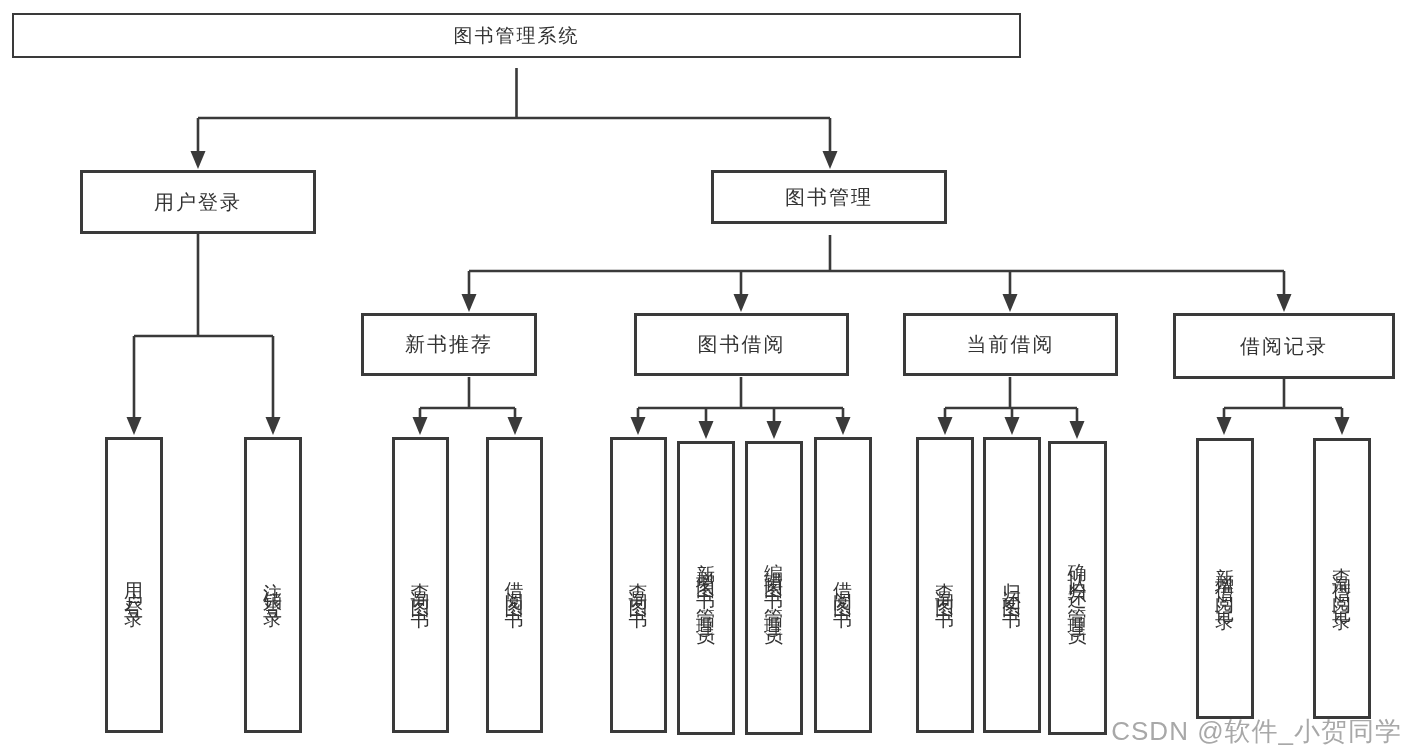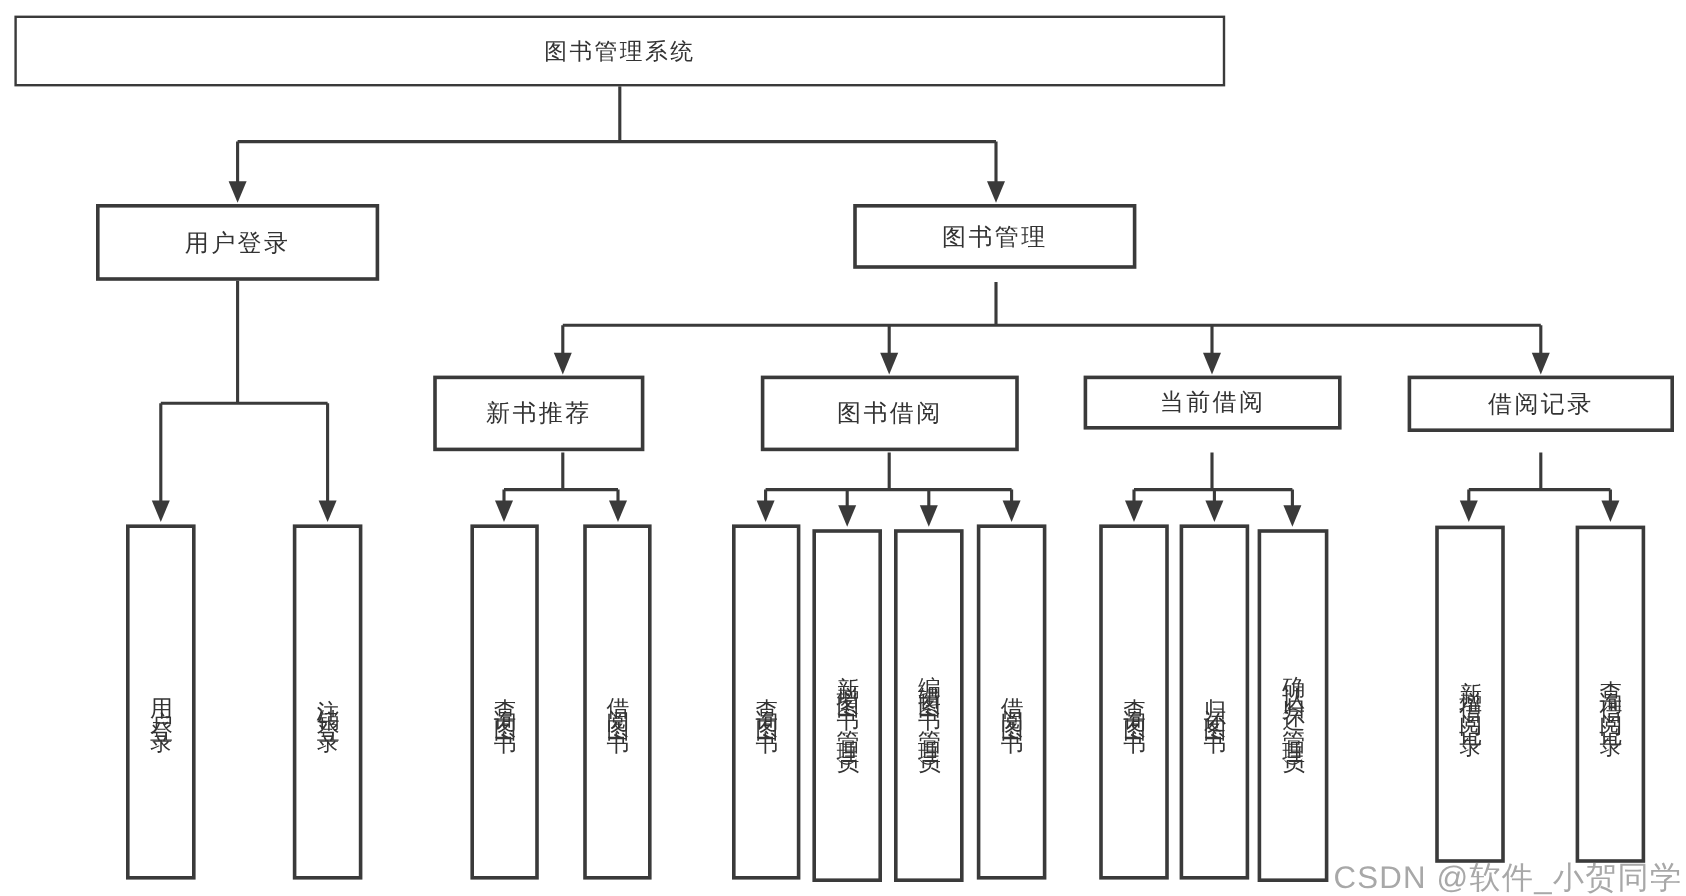--- a/index.html
+++ b/index.html
@@ -104,29 +104,29 @@
 
       <polygon points="937.5,417 952.5,417 945,435"></polygon>
       <polygon points="1004.5,417 1019.5,417 1012,435"></polygon>
       <polygon points="1069.5,421 1084.5,421 1077,439"></polygon>
 
       <polygon points="1216.5,417 1231.5,417 1224,435"></polygon>
       <polygon points="1334.5,417 1349.5,417 1342,435"></polygon>
     </g>
   </svg>
 
-  <div class="box root" style="left:12px; top:13px; width:1009px; height:59px;">图书管理系统</div>
+  <div class="box root" style="left:12px; top:13px; width:1009px; height:45px;">图书管理系统</div>
 
   <div class="box" style="left:80px; top:170px; width:236px; height:64px;">用户登录</div>
   <div class="box" style="left:711px; top:170px; width:236px; height:54px;">图书管理</div>
 
   <div class="box" style="left:361px; top:313px; width:176px; height:63px;">新书推荐</div>
   <div class="box" style="left:634px; top:313px; width:215px; height:63px;">图书借阅</div>
-  <div class="box" style="left:903px; top:313px; width:215px; height:45px;">当前借阅</div>
-  <div class="box" style="left:1173px; top:313px; width:222px; height:47px;">借阅记录</div>
+  <div class="box" style="left:903px; top:313px; width:215px; height:63px;">当前借阅</div>
+  <div class="box" style="left:1173px; top:313px; width:222px; height:66px;">借阅记录</div>
 
   <div class="box leaf" style="left:105px; top:437px; width:58px; height:296px;">用户登录</div>
   <div class="box leaf" style="left:244px; top:437px; width:58px; height:296px;">注销登录</div>
 
   <div class="box leaf" style="left:392px; top:437px; width:57px; height:296px;">查询图书</div>
   <div class="box leaf" style="left:486px; top:437px; width:57px; height:296px;">借阅图书</div>
 
   <div class="box leaf" style="left:610px; top:437px; width:57px; height:296px;">查询图书</div>
   <div class="box leaf" style="left:677px; top:441px; width:58px; height:294px;">新增图书（管理员）</div>
   <div class="box leaf" style="left:745px; top:441px; width:58px; height:294px;">编辑图书（管理员）</div>

